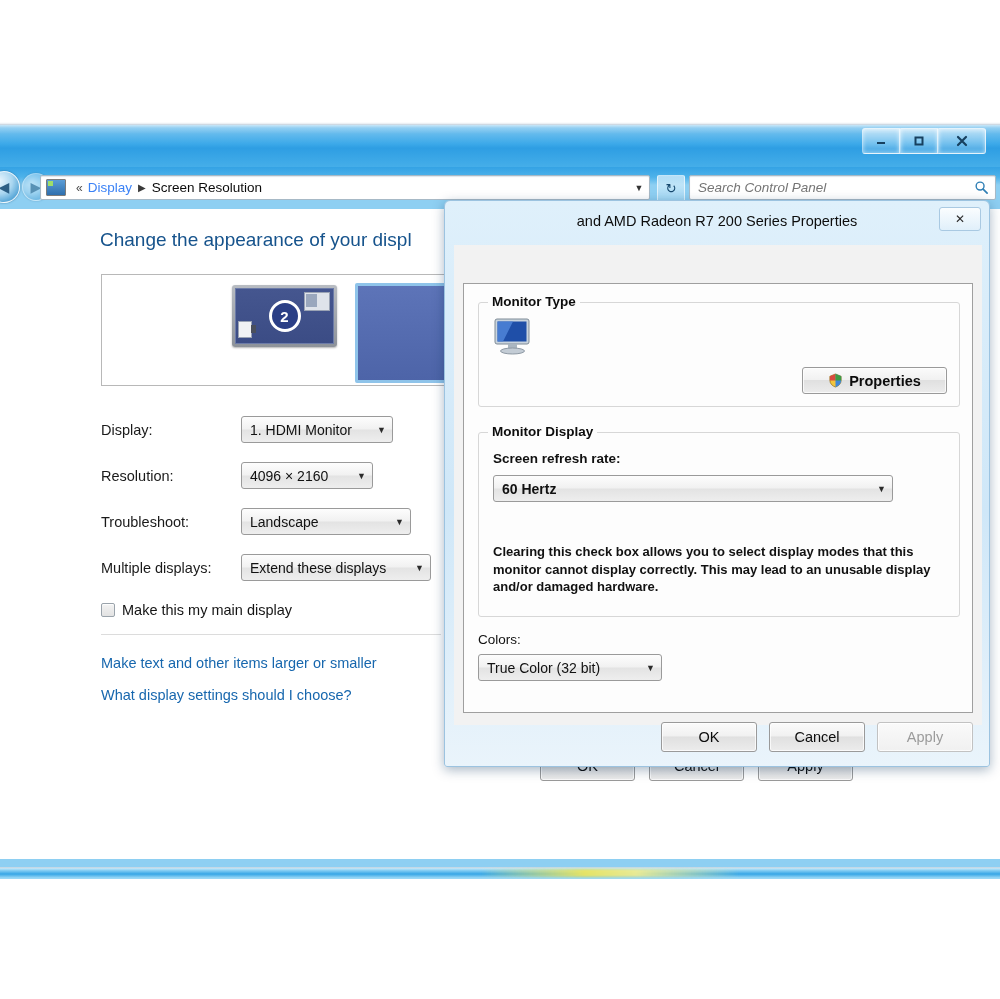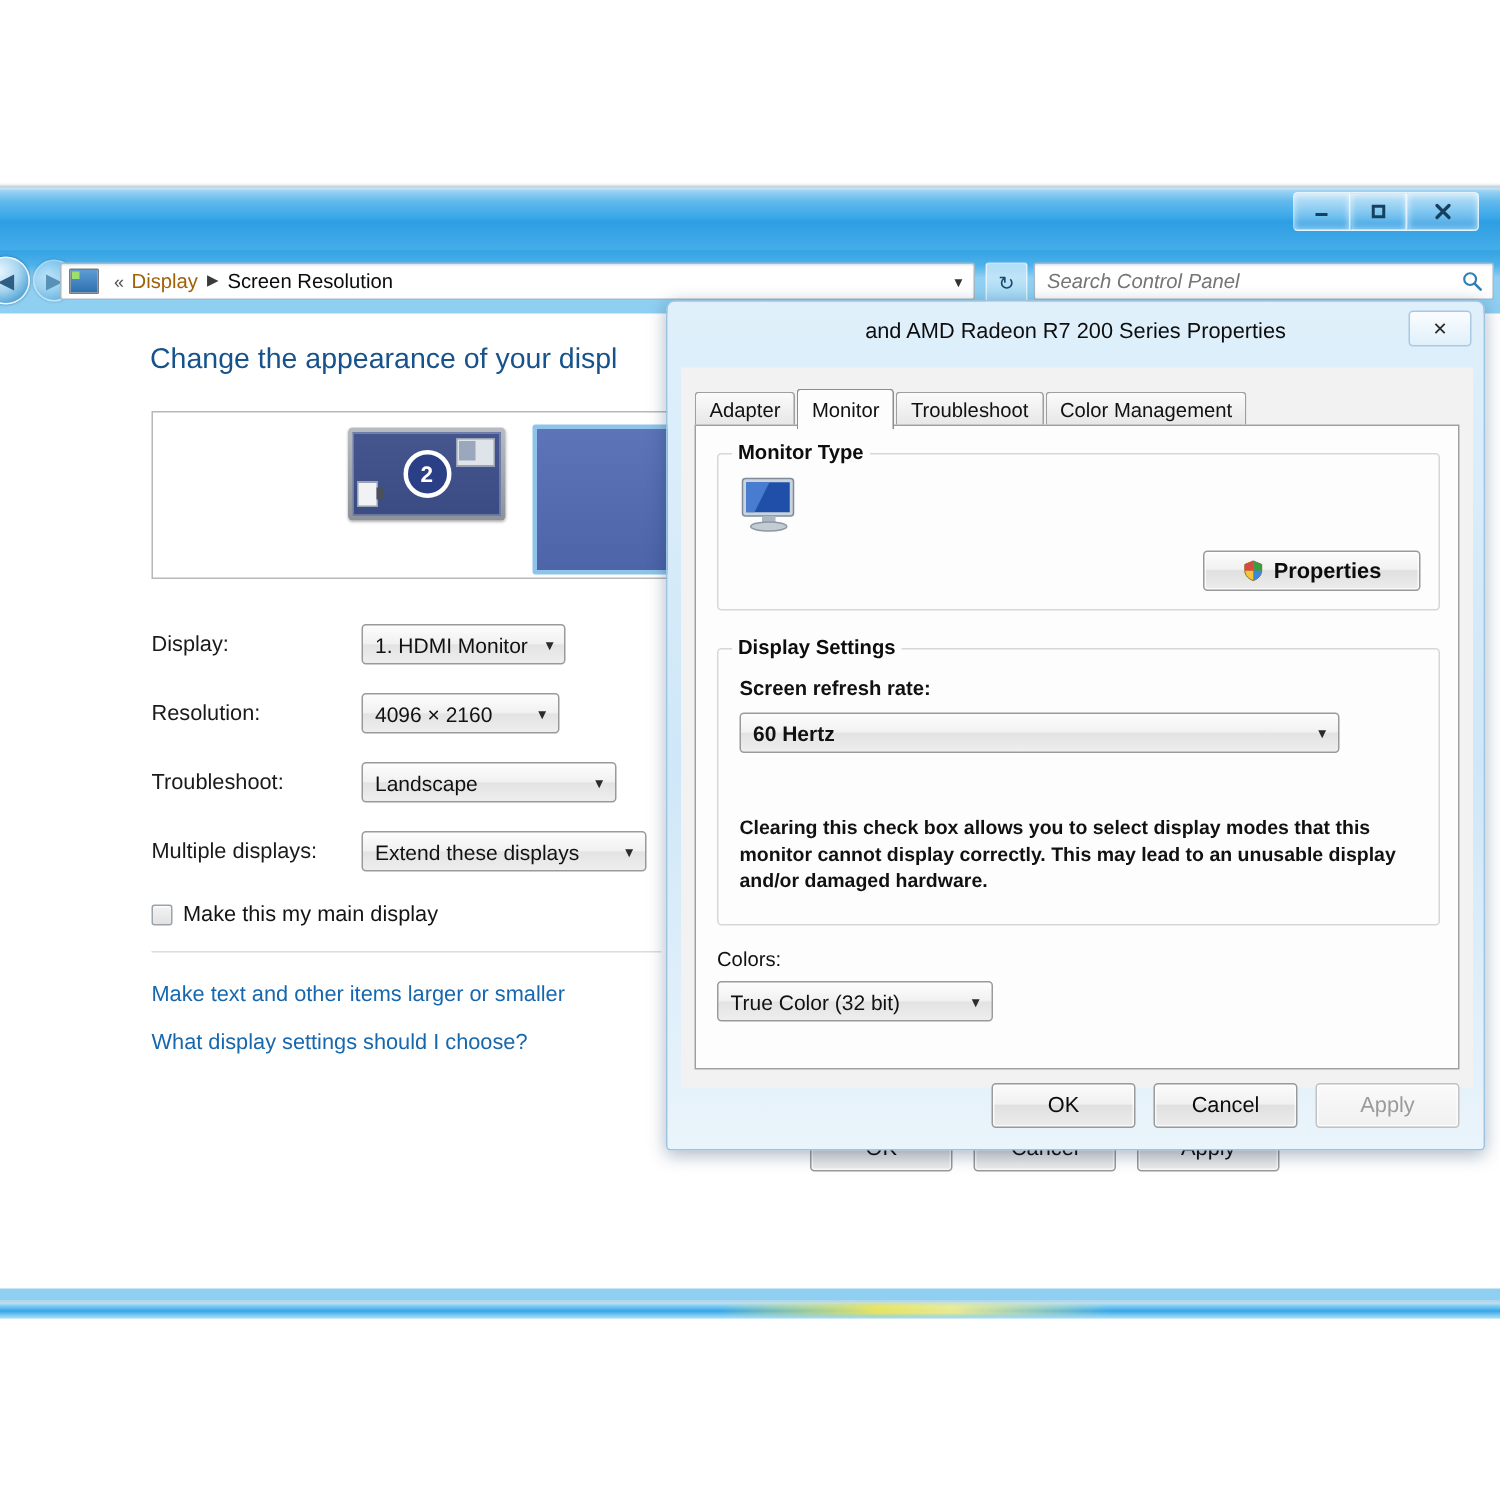--- a/index.html
+++ b/index.html
@@ -59,21 +59,21 @@
     display:flex;align-items:center;box-sizing:border-box;padding:0 2px 0 5px;
     box-shadow:inset 0 1px 1px rgba(120,150,175,.25);
   }
   .crumb-ico{
     width:18px;height:15px;border-radius:1px;flex:none;margin-right:5px;
     background:linear-gradient(to bottom,#5b9dd6,#2e6fae);
     border:1px solid #7b7b7b;position:relative;
   }
   .crumb-ico:after{content:"";position:absolute;left:1px;top:1px;width:5px;height:5px;background:#9ede6a;}
   .crumb-chev{color:#4a4a4a;font-size:12px;padding:0 5px;}
-  .crumb{color:#a16207;font-size:13.5px;white-space:nowrap;}
+  .crumb{color:#3b82f6;font-size:13.5px;white-space:nowrap;}
   .crumb.last{color:#0b0b0b;}
   .crumb-arrow{color:#3a3a3a;font-size:10px;padding:0 6px;}
   #addr-drop{margin-left:auto;width:16px;text-align:center;color:#333;font-size:9px;}
 
   #refreshbtn{
     position:absolute;left:665px;top:8px;width:26px;height:25px;
     background:linear-gradient(to bottom,rgba(255,255,255,.6),rgba(210,235,250,.25));
     border:1px solid rgba(255,255,255,.6);border-radius:2px;
     display:flex;align-items:center;justify-content:center;color:#16486e;font-size:13px;
   }
@@ -307,21 +307,21 @@
           <div class="mini-win"></div>
           <div class="mini-ico"></div>
           <div class="badge2">2</div>
         </div>
       </div>
       <div id="mon1"></div>
     </div>
 
     <div class="frow" style="top:207px">
       <div class="flabel">Display:</div>
-      <div class="combo" style="width:136px">
+      <div class="combo" style="width:152px">
         <span>1. HDMI Monitor</span>
         <span class="caret">▼</span>
       </div>
     </div>
 
     <div class="frow" style="top:253px">
       <div class="flabel">Resolution:</div>
       <div class="combo" style="width:132px">
         <span>4096 × 2160</span>
         <span class="caret">▼</span>
@@ -370,26 +370,20 @@
 
   <div id="dlg-title">
     <span>and AMD Radeon R7 200 Series Properties</span>
   </div>
   <div id="dlg-close">
     <span>✕</span>
   </div>
 
   <div id="dlg-client">
 
-    <div id="tabstrip">
-      <div class="tab">Adapter</div>
-      <div class="tab active">Monitor</div>
-      <div class="tab">Troubleshoot</div>
-      <div class="tab">Color Management</div>
-    </div>
 
     <div id="tabpanel">
 
       <div class="group" style="left:14px;top:18px;width:482px;height:105px">
         <span class="group-title">Monitor Type</span>
         <svg id="mon-icon" viewBox="0 0 42 40">
           <rect x="2" y="2" width="34" height="25" rx="2" fill="#c9d4de" stroke="#7f8b96"></rect>
           <rect x="4.5" y="4.5" width="29" height="20" fill="#1f4fa8"></rect>
           <path d="M4.5 4.5 L20 4.5 L10 24.5 L4.5 24.5 Z" fill="#4f84d8" opacity=".85"></path>
           <rect x="15" y="27" width="9" height="5" fill="#aab6c1"></rect>
@@ -400,21 +394,21 @@
             <path d="M8 1 L14 3.5 V8 C14 11.5 11 14 8 15 C5 14 2 11.5 2 8 V3.5 Z" fill="#f2c53d" stroke="#8a6a12" stroke-width=".7"></path>
             <path d="M8 1 L14 3.5 V8 C14 11.5 11 14 8 15 Z" fill="#3f86d8"></path>
             <path d="M2 3.5 L8 1 V8 H2 Z" fill="#d84a3f"></path>
             <path d="M8 8 H14 V3.5 L8 1 Z" fill="#3d9b43"></path>
           </svg>
           <span>Properties</span>
         </div>
       </div>
 
       <div class="group" style="left:14px;top:148px;width:482px;height:185px">
-        <span class="group-title">Display Settings</span>
+        <span class="group-title">Monitor Display</span>
 
         <div class="fieldlabel" style="position:absolute;left:14px;top:18px">Screen refresh rate:</div>
 
         <div class="combo" style="position:absolute;left:14px;top:42px;width:400px">
           <span>60 Hertz</span>
           <span class="caret">▼</span>
         </div>
 
 
         <div class="helptext" style="position:absolute;left:14px;top:110px;width:450px">Clearing this check box allows you to select display modes that this monitor cannot display correctly. This may lead to an unusable display and/or damaged hardware.</div>

